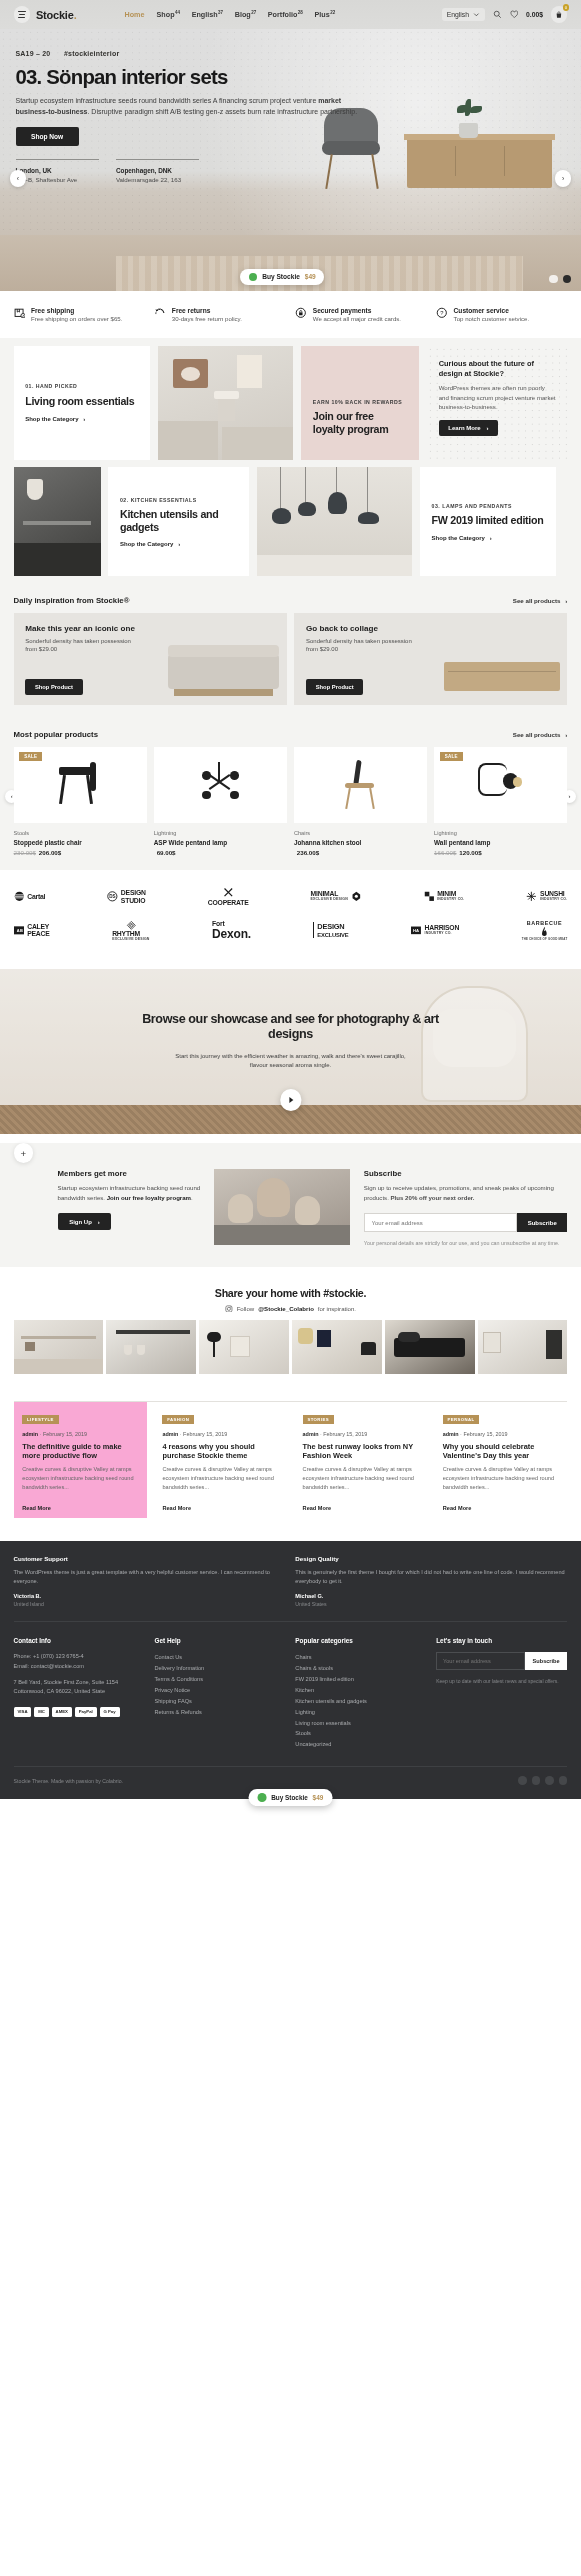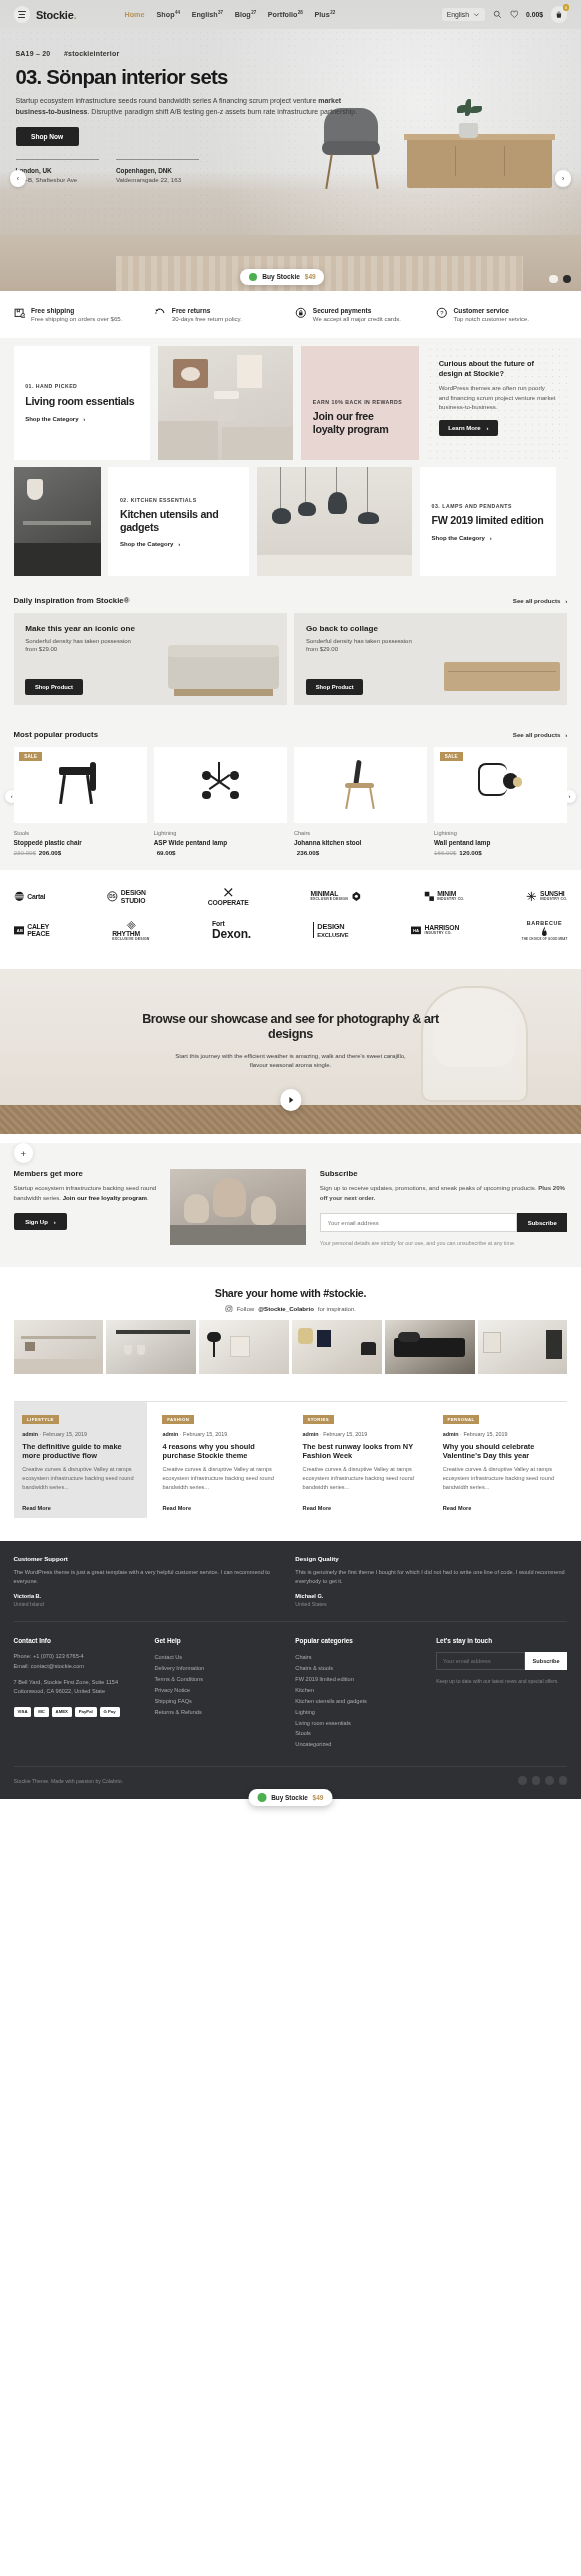--- a/index.html
+++ b/index.html
@@ -197,21 +197,21 @@
   .playbtn { position:absolute; left:50%; transform:translateX(-50%); bottom:23px; width:21.3px; height:21.3px; border-radius:50%; background:#fff; display:flex; align-items:center; justify-content:center; box-shadow:0 1.9px 7.8px rgba(0,0,0,.2); cursor:pointer; }
   .playbtn .tri { width:0;height:0;border-left:4.8px solid #222;border-top:3.4px solid transparent;border-bottom:3.4px solid transparent;margin-left:1.9px; }
   .rugband { position:absolute; left:0; right:0; bottom:0; height:29px;
     background:repeating-linear-gradient(45deg,#a88b6b 0 2.9px,#9a7f61 2.9px 5.8px); }
   .armchair { position:absolute; right:53px; top:17.4px; width:107px; height:116px; border:2.9px solid #cfc6b6; border-radius:47px 47px 9.7px 9.7px; background:rgba(255,255,255,.35); }
   .armchair:after { content:""; position:absolute; left:9.7px; top:21.3px; right:9.7px; height:58px; background:#efece5; border-radius:19.4px; }
 
   
   .plusbtn { width:19.4px; height:19.4px; border-radius:50%; background:#fff; display:flex; align-items:center; justify-content:center; box-shadow:0 1px 4.8px rgba(0,0,0,.12); margin:9.7px 0 0 13.6px; font-size:9.7px; color:#333; cursor:pointer; }
   .memrow { display:flex; gap:13.6px; padding:5.8px 13.6px 21.3px; align-items:flex-start; }
-  .memcol { width:143px; }
+  .memcol { width:143px;margin-left:44px; }
   .memcol h4 { font-size:7.8px; font-weight:700; }
   .memcol p { font-size:6.1px; line-height:1.62; color:#4d4d4d; margin-top:5.8px; }
   .memcol p b { font-weight:700; color:#222; }
   .signup { margin-top:9.7px; background:#232323; color:#fff; font-size:6px; font-weight:700; padding:5.8px 11.6px; border:none; border-radius:1.9px; display:inline-flex; gap:5.8px; align-items:center; cursor:pointer; }
   .memimg { width:136px; height:76px; background:linear-gradient(160deg,#cbc4bb,#9b9289); position:relative; overflow:hidden; }
   .subcol { flex:1; }
   .subform { display:flex; margin-top:9.7px; }
   .subform input { flex:1; border:1px solid #d6d4d0; background:#fff; font-size:6px; padding:5.8px 6.8px; font-family:"Liberation Sans",sans-serif; outline:none; }
   .subform button { background:#232323; color:#fff; font-size:6px; font-weight:700; border:none; padding:0 10.7px; cursor:pointer; }
   .subnote { font-size:5.4px; color:#8a8a8a; margin-top:7.8px; }
@@ -222,21 +222,21 @@
   .insta .fl { font-size:6.1px; color:#555; margin-top:5.8px; display:flex; gap:3.9px; justify-content:center; align-items:center; }
   .insta .fl b { color:#222; }
   .instarow { display:flex; gap:2.9px; padding:7.8px 13.6px 0; }
   .instarow .ig { flex:1; height:54px; position:relative; overflow:hidden; }
 
   
   .newswrap { padding:0 13.6px 23px; }
   .hr { height:1px; background:#e3e1dd; margin:17.4px 0 0; }
   .news { display:flex; gap:6.8px; }
   .ncard { flex:1; background:#fff; padding:9.7px 8.7px 0; height:116px; overflow:hidden; position:relative; }
-  .ncard.first { background:#e5e5e5; }
+  .ncard.first { background:#f9a8d4; }
   .tag { display:inline-block; background:#b69256; color:#fff; font-size:4.3px; font-weight:700; letter-spacing:0.4px; padding:2.4px 4.8px; }
   .meta { font-size:5.4px; color:#5d5d5d; margin-top:6.8px; }
   .meta b { color:#1f1f1f; }
   .ntitle { font-size:7.4px; font-weight:700; line-height:1.25; margin-top:4.8px; }
   .nexc { font-size:5.6px; color:#666; line-height:1.58; margin-top:4.8px; }
   .rmore { font-size:5.6px; font-weight:700; position:absolute; left:8.7px; bottom:7.8px; }
 
   
   footer { background:#2f3033; color:#b9bbbe; padding:13.6px; }
   .testis { display:flex; gap:9.7px; border-bottom:1px solid #3e4043; padding-bottom:13.6px; }

